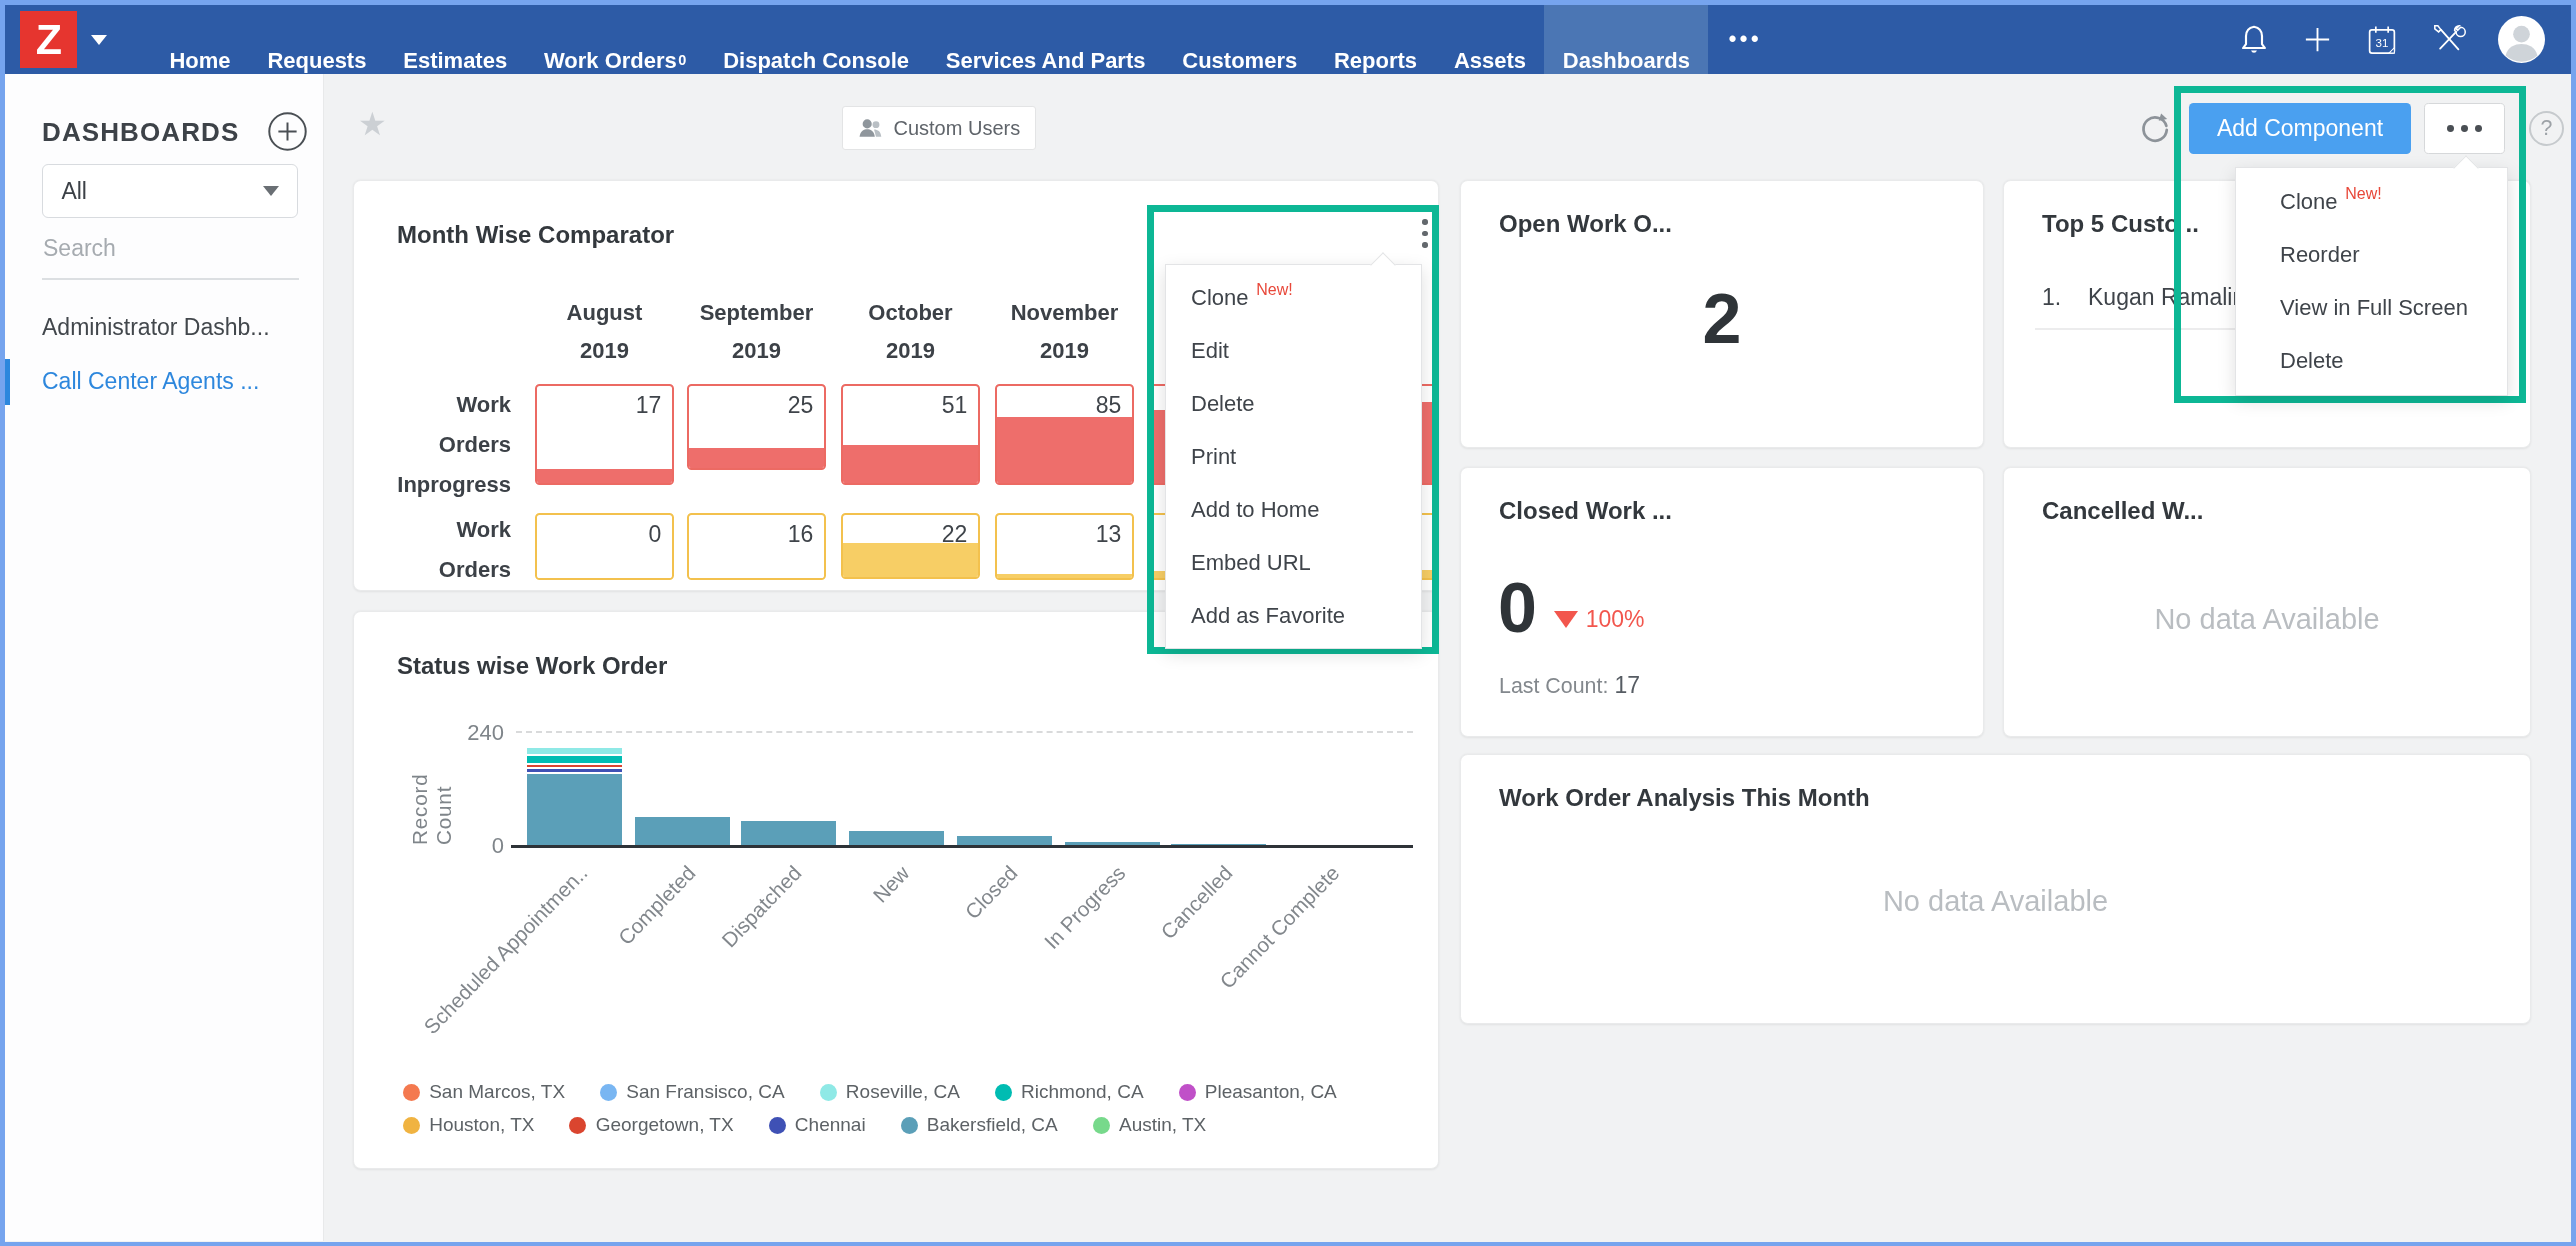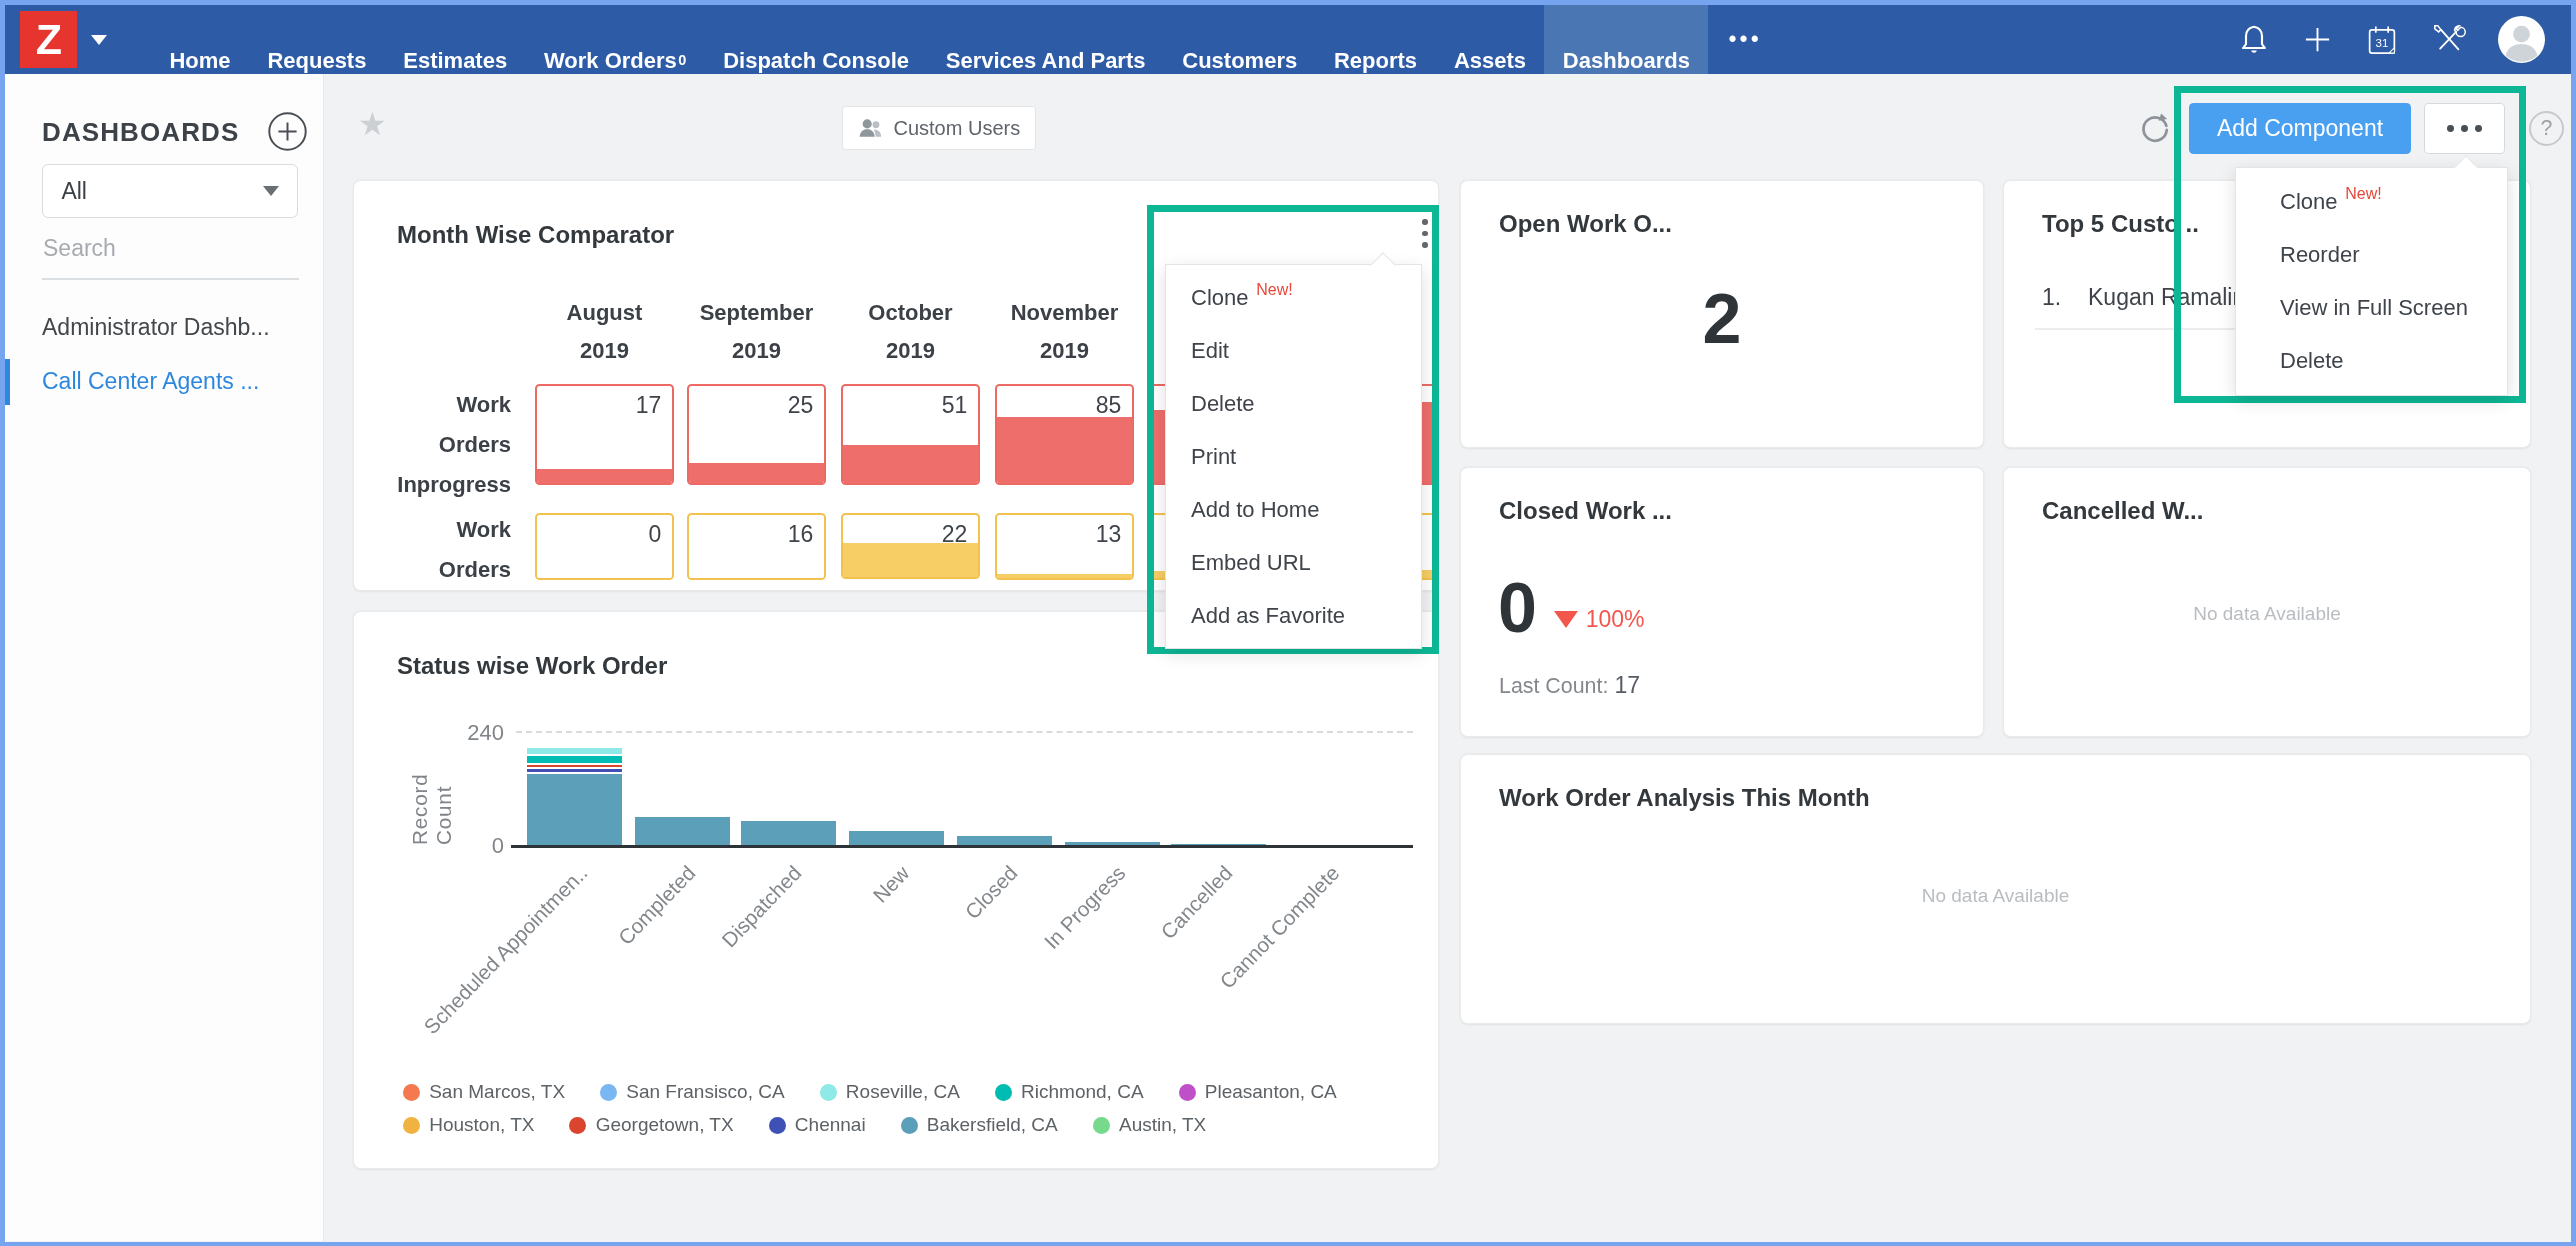--- a/index.html
+++ b/index.html
@@ -88,21 +88,21 @@
   .legend-item{display:flex;align-items:center;gap:9.2px;font-size:19px;color:#5d6266;white-space:nowrap;}
   .legend-dot{width:17px;height:17px;border-radius:50%;flex:none;}
   
   .big-num{position:absolute;left:0;width:100%;top:98px;text-align:center;font-size:70px;font-weight:600;color:#2f3438;}
   .big-num2{position:absolute;left:37px;top:100px;font-size:70px;font-weight:600;color:#2f3438;}
   .delta{position:absolute;left:93px;top:138px;display:flex;align-items:center;gap:7.7px;}
   .tri-down{width:0;height:0;border-left:12.3px solid transparent;border-right:12.3px solid transparent;border-top:17px solid #f2564d;}
   .delta-val{font-size:23px;color:#f2564d;}
   .last-month{position:absolute;left:38px;top:204px;font-size:21.4px;color:#83888d;}
   .last-month b{font-size:23px;font-weight:400;color:#565c63;margin-left:6.1px;}
-  .empty-text{position:absolute;left:0;width:100%;text-align:center;font-size:19px;color:#b9bdc1;}
+  .empty-text{position:absolute;left:0;width:100%;text-align:center;font-size:29px;color:#b9bdc1;}
   .t5-rank{position:absolute;left:38px;top:103px;font-size:23px;color:#3f444a;}
   .t5-name{position:absolute;left:84px;top:103px;font-size:23px;color:#3f444a;white-space:nowrap;}
   .t5-div{position:absolute;left:31px;top:147px;width:335px;height:1.5px;background:#ececed;}
 </style>
 </head>
 <body>
 
 <div class="frame">
 
   <nav class="topnav">
@@ -277,21 +277,21 @@
             </div>
             <div class="cmp-label" style="top: 204px;">
               <div>Work</div>
               <div>Orders</div>
               <div>Inprogress</div>
             </div>
             <div class="cmp-cell" style="left: 181px; top: 203px; height: 101px; border-color: rgb(236, 106, 99);">
               <div class="cmp-fill" style="height: 13.8px; background: rgb(238, 110, 107);"></div>
               <div class="cmp-val">17</div>
             </div>
-            <div class="cmp-cell" style="left: 333px; top: 203px; height: 101px; border-color: rgb(236, 106, 99);">
+            <div class="cmp-cell" style="left: 333px; top: 203px; height: 86px; border-color: rgb(236, 106, 99);">
               <div class="cmp-fill" style="height: 20px; background: rgb(238, 110, 107);"></div>
               <div class="cmp-val">25</div>
             </div>
             <div class="cmp-cell" style="left: 487px; top: 203px; height: 101px; border-color: rgb(236, 106, 99);">
               <div class="cmp-fill" style="height: 38px; background: rgb(238, 110, 107);"></div>
               <div class="cmp-val">51</div>
             </div>
             <div class="cmp-cell" style="left: 641px; top: 203px; height: 101px; border-color: rgb(236, 106, 99);">
               <div class="cmp-fill" style="height: 66px; background: rgb(238, 110, 107);"></div>
               <div class="cmp-val">85</div>

